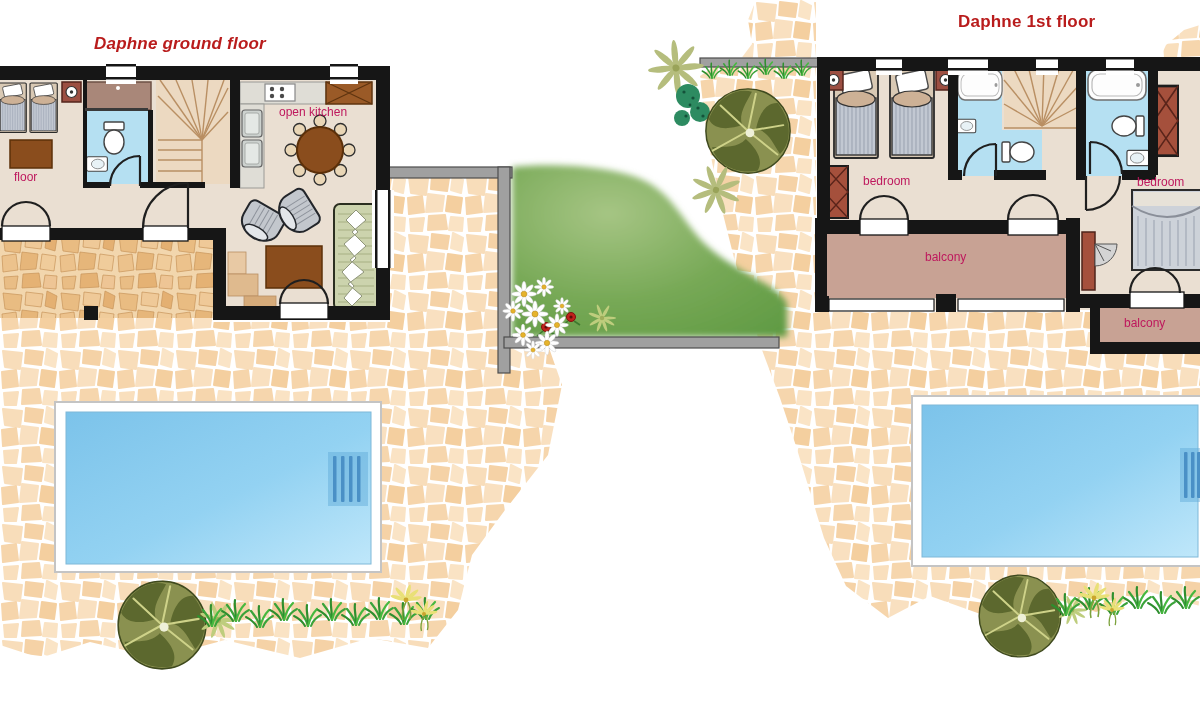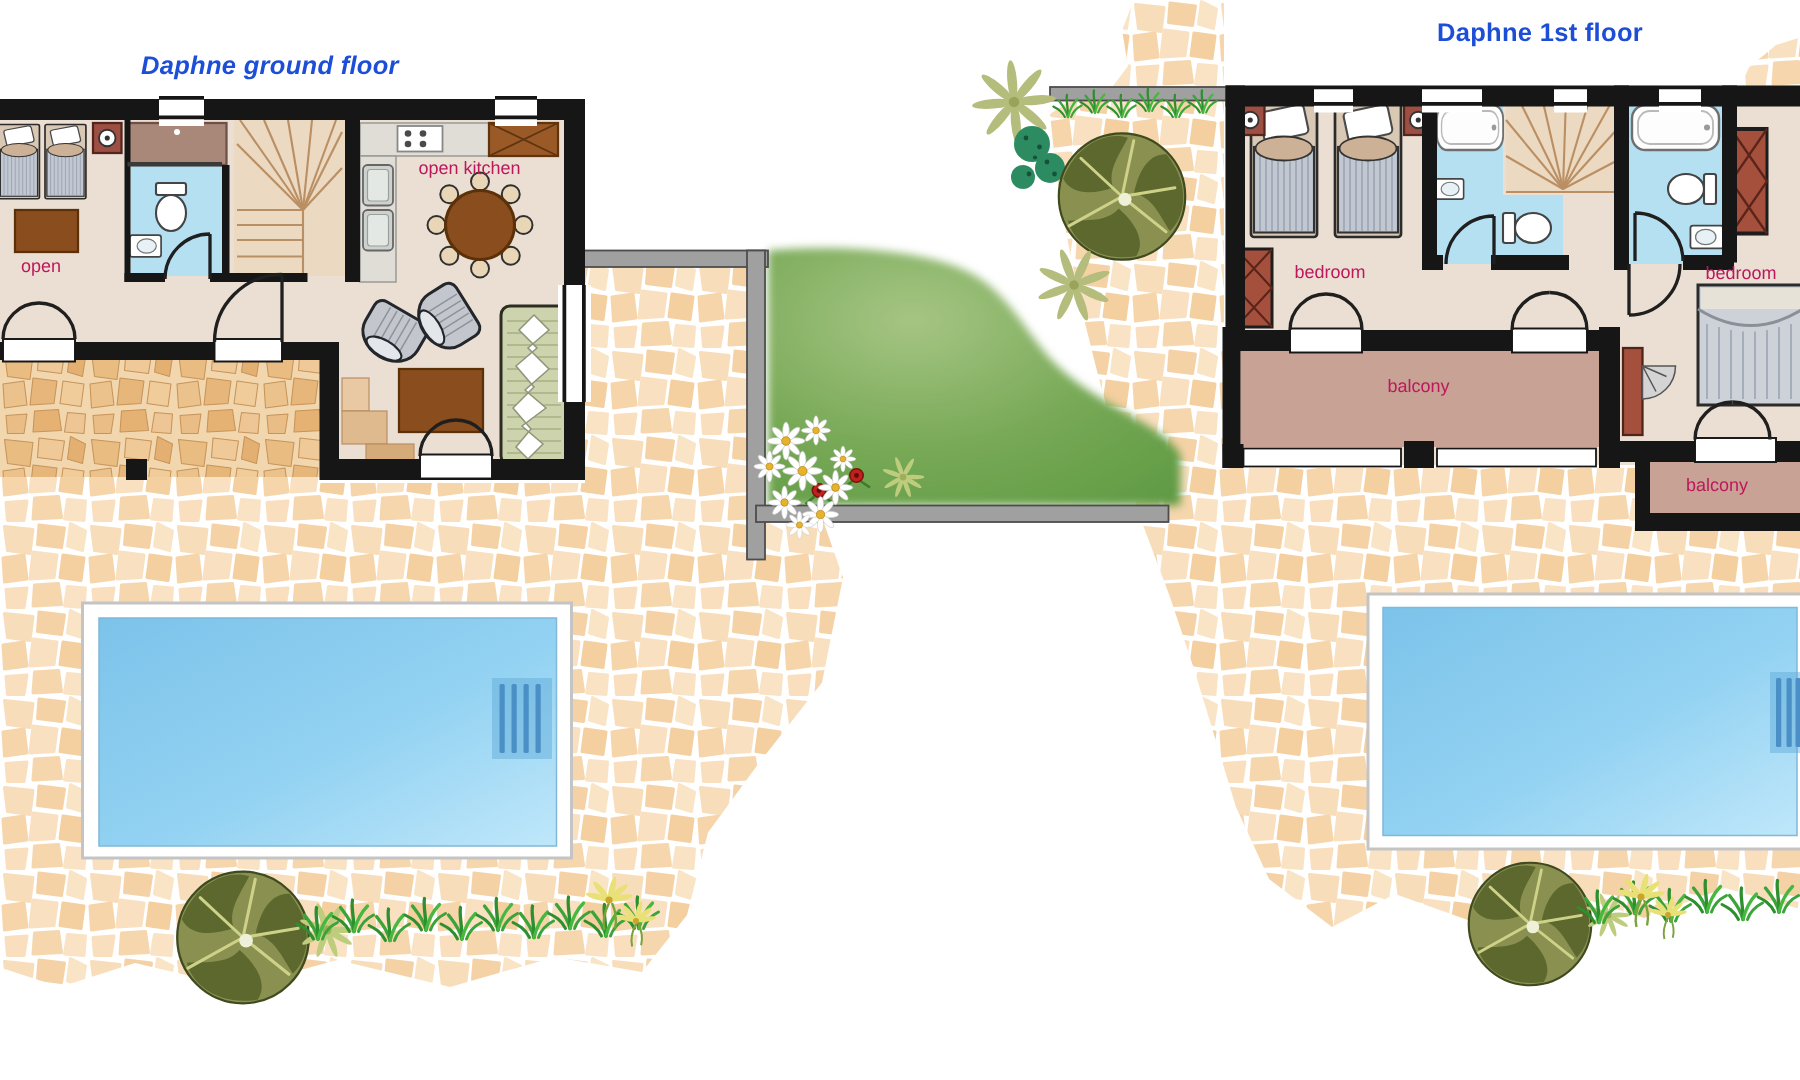--- a/index.html
+++ b/index.html
@@ -1,20 +1,20 @@
 <!DOCTYPE html>
 <html><head>
 <meta charset="utf-8">
 <style>
   html,body{margin:0;padding:0;background:#fff;}
   .canvas{position:relative;width:1200px;height:720px;background:#ffffff;overflow:hidden;
           font-family:"Liberation Sans",sans-serif;}
   .scene{position:absolute;left:0;top:0;}
   .lbl{position:absolute;font-size:12px;color:#be185d;white-space:nowrap;}
-  .title{position:absolute;font-size:17px;font-weight:bold;color:#1d4ed8;letter-spacing:.2px;white-space:nowrap;}
+  .title{position:absolute;font-size:17px;font-weight:bold;color:#b91c1c;letter-spacing:.2px;white-space:nowrap;}
 </style>
 </head>
 <body>
 
 <div class="canvas">
 
 <svg class="scene" width="1200" height="720" viewBox="0 0 1200 720">
 <defs>
   <pattern id="stL" patternUnits="userSpaceOnUse" width="58" height="58">
     <rect width="58" height="58" fill="#ffffff"></rect>
@@ -680,21 +680,21 @@
           <use href="#tuft" transform="translate(1186,608)"></use>
   </g>
   <use href="#yflower" transform="translate(1094,598)"></use>
   <use href="#yflower" transform="translate(1112,610) scale(0.8)"></use>
 </g>
 </svg>
 
 <div class="title" style="left:94px;top:34px;font-style:italic;">Daphne ground floor</div>
 <div class="title" style="left:958px;top:12px;">Daphne 1st floor</div>
 
-<div class="lbl" style="left:14px;top:170px;">open</div>
+<div class="lbl" style="left:14px;top:170px;">floor</div>
 <div class="lbl" style="left:279px;top:105px;">open kitchen</div>
 
 <div class="lbl" style="left:863px;top:174px;">bedroom</div>
 <div class="lbl" style="left:1137px;top:175px;">bedroom</div>
 <div class="lbl" style="left:925px;top:250px;">balcony</div>
 <div class="lbl" style="left:1124px;top:316px;">balcony</div>
 
 </div>
 
 </body></html>

